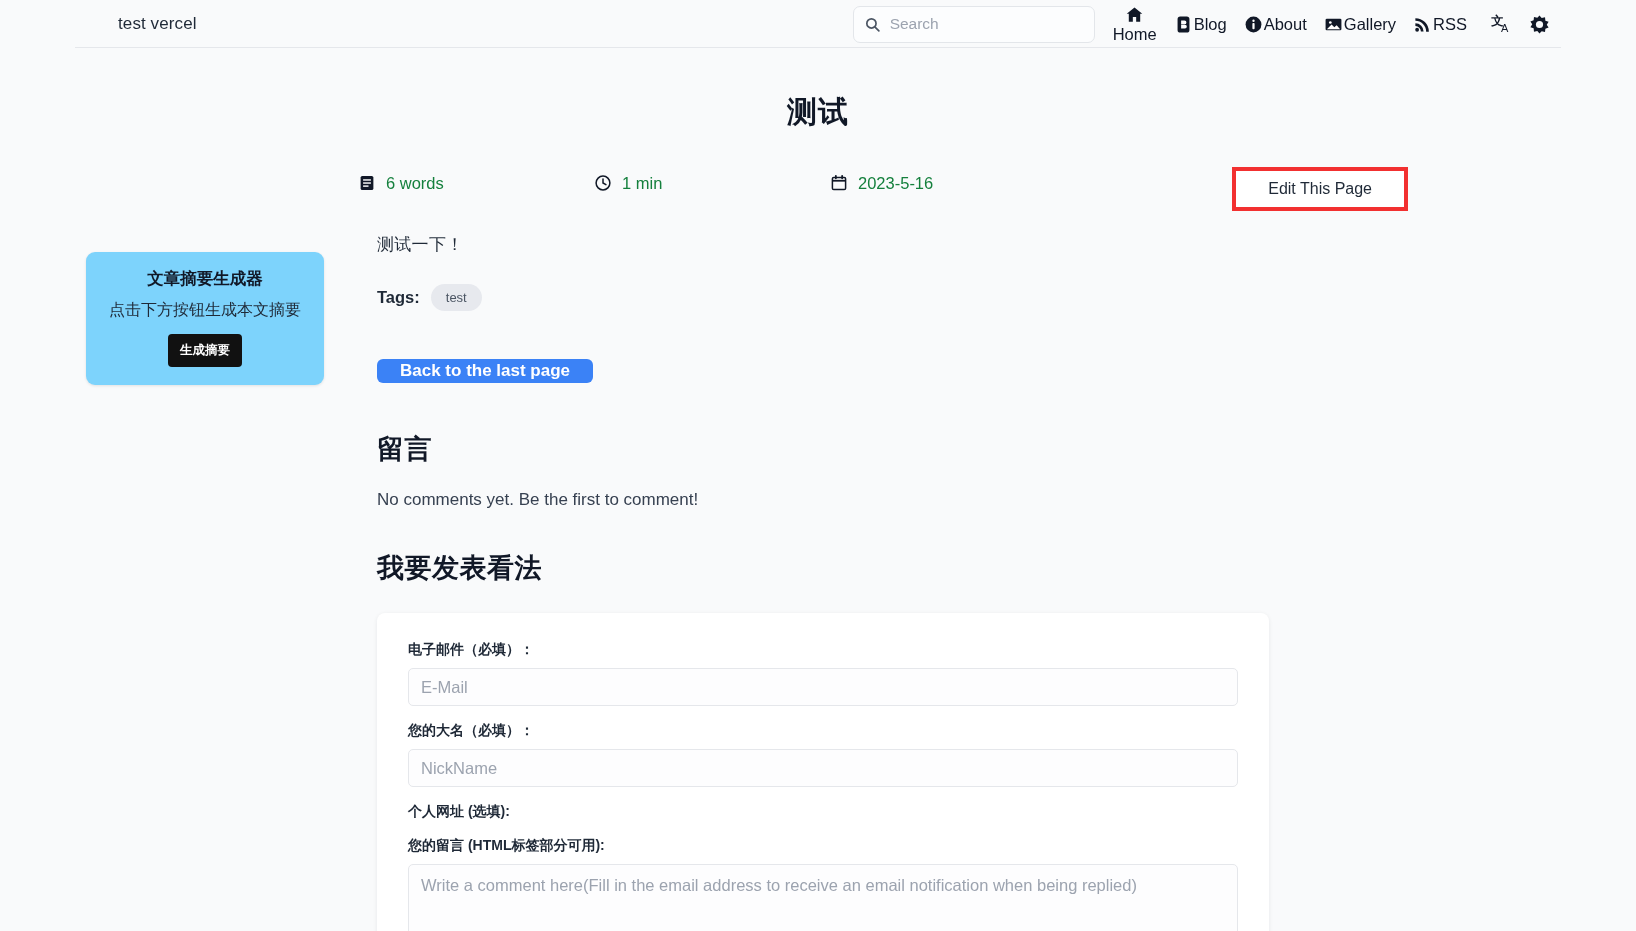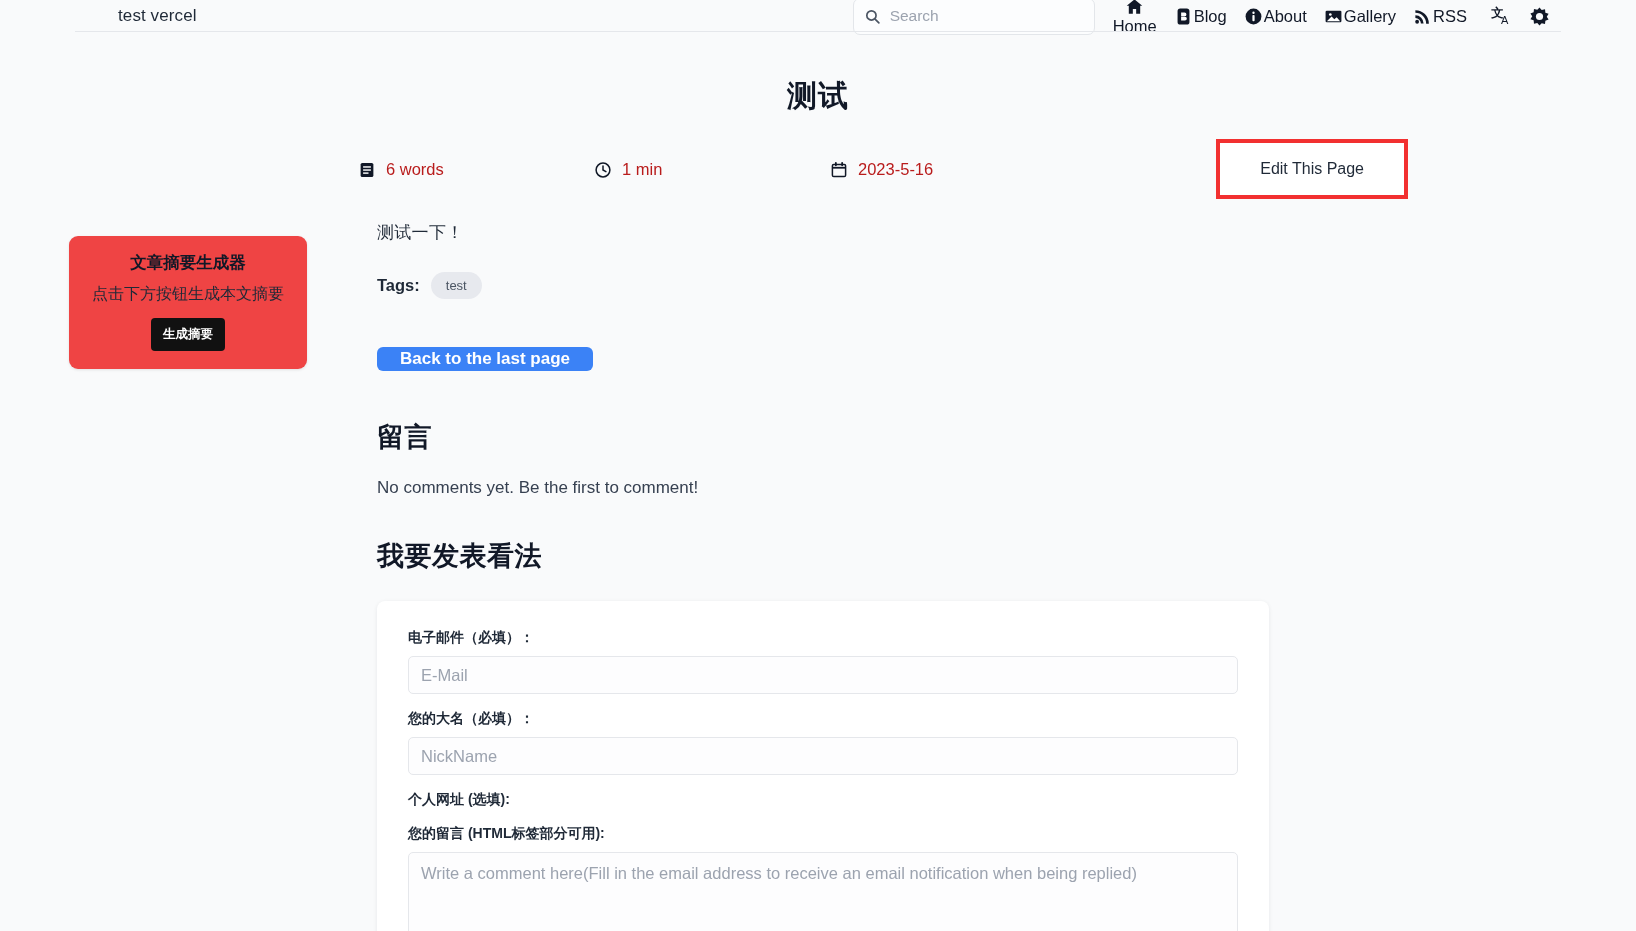--- a/index.html
+++ b/index.html
@@ -8,21 +8,21 @@
     width: 1636px; height: 931px;
     overflow: hidden;
     background: #f9fafb;
     font-family: "Liberation Sans", "DejaVu Sans", sans-serif;
     color: #1f2937;
   }
 
   
   .header {
     position: relative;
-    height: 32px;
+    height: 48px;
     background: #f9fafb;
     display: flex;
     align-items: center;
     padding: 0 86px 0 118px;
   }
   .header::after {
     content: "";
     position: absolute;
     left: 75px; right: 75px; bottom: 0;
     height: 1px;
@@ -102,58 +102,59 @@
   .meta-row {
     display: flex;
     align-items: center;
     margin: 22px auto 0;
     width: 1180px;
     padding-left: 130px;
     gap: 0;
   }
   .meta-item {
     display: flex;
-    align-items: flex-end;
+    align-items: flex-start;
     gap: 10px;
     font-size: 16.5px;
-    color: #b91c1c;
+    color: #15803d;
     width: 236px;
   }
   .meta-item .lbl { white-space: nowrap; }
 
   .edit-wrap {
     margin-left: auto;
     position: relative;
     padding: 0;
   }
   .edit-highlight {
     border: 4px solid #f23030;
-    padding: 8px;
+    padding: 0;
     display: inline-block;
     background: #fff;
+    margin-top: 12px;
   }
   .edit-btn {
     display: block;
     background: #ffffff;
     border: 0;
     font-family: inherit;
     font-size: 16px;
     color: #1f2937;
     padding: 9px 32px;
     cursor: pointer;
     white-space: nowrap;
   }
 
   
   .summary-widget {
     position: absolute;
-    left: 69px;
+    left: 86px;
     top: 204px;
     width: 238px;
-    background: #ef4444;
+    background: #7dd3fc;
     border-radius: 9px;
     padding: 16px 12px 18px;
     text-align: center;
     box-shadow: 0 1px 3px rgba(0,0,0,.10);
   }
   .summary-title {
     font-size: 16.5px;
     font-weight: bold;
     color: #111827;
     margin-bottom: 10px;

